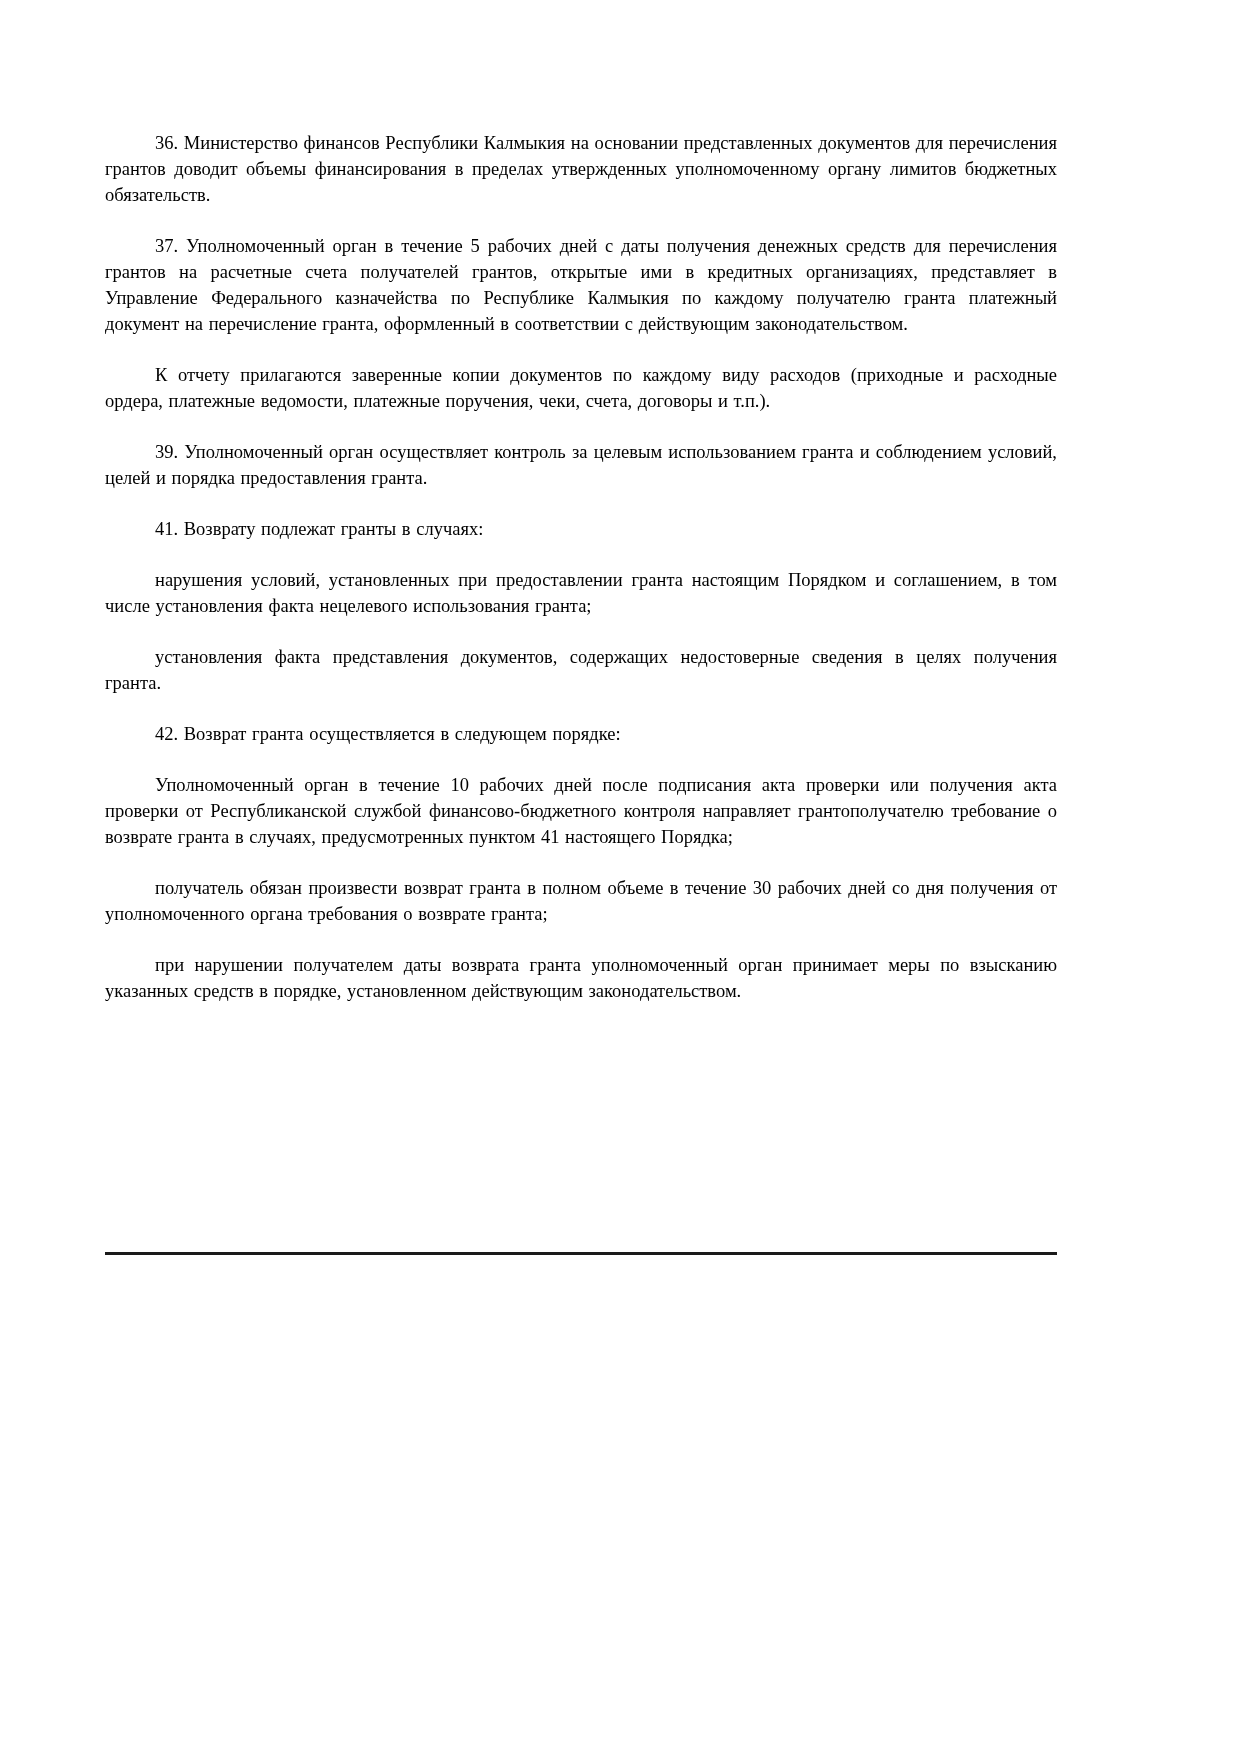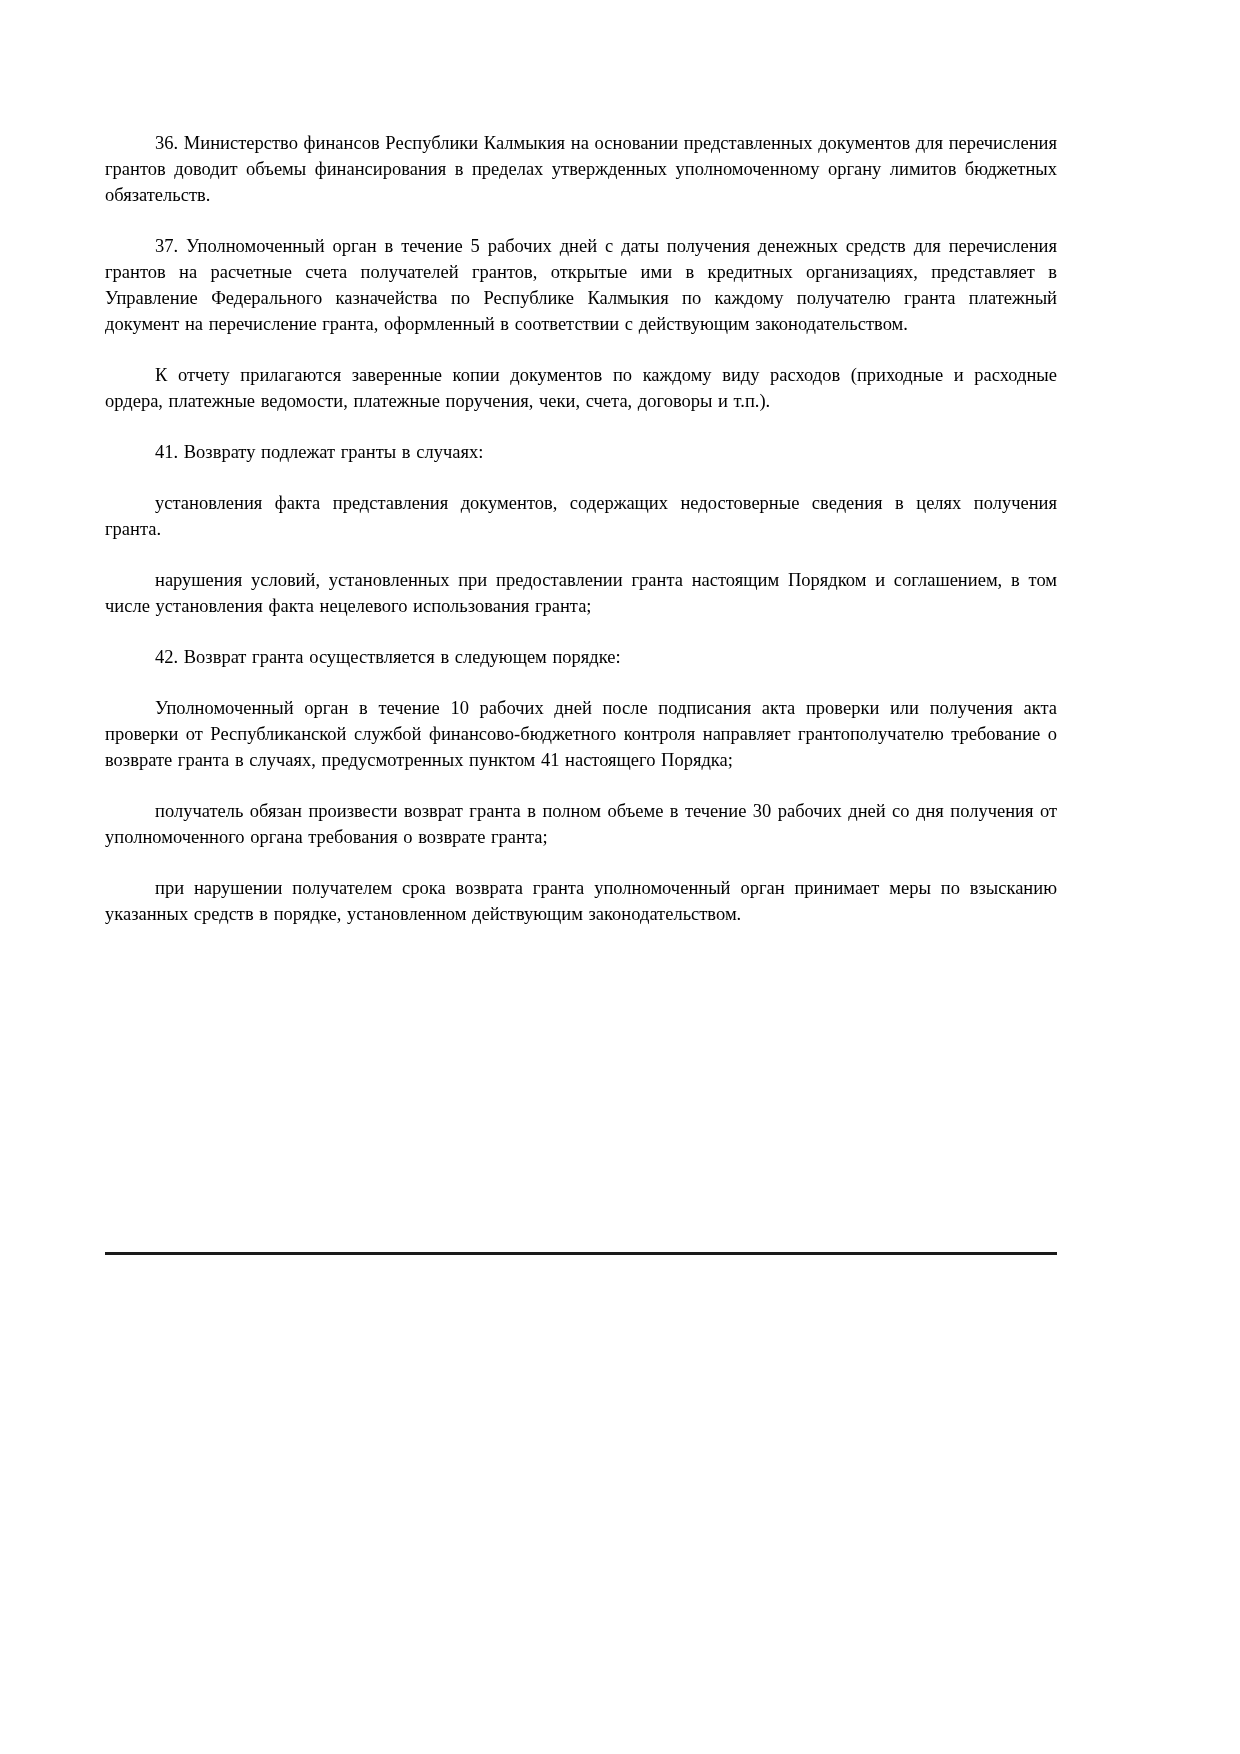--- a/index.html
+++ b/index.html
@@ -44,22 +44,23 @@
     }
   </style>
 </head>
 <body>
 
 <div class="page">
   <div class="content">
     <p class="para">36. Министерство финансов Республики Калмыкия на основании представленных документов для перечисления грантов доводит объемы финансирования в пределах утвержденных уполномоченному органу лимитов бюджетных обязательств.</p>
     <p class="para">37. Уполномоченный орган в течение 5 рабочих дней с даты получения денежных средств для перечисления грантов на расчетные счета получателей грантов, открытые ими в кредитных организациях, представляет в Управление Федерального казначейства по Республике Калмыкия по каждому получателю гранта платежный документ на перечисление гранта, оформленный в соответствии с действующим законодательством.</p>
     <p class="para">К отчету прилагаются заверенные копии документов по каждому виду расходов (приходные и расходные ордера, платежные ведомости, платежные поручения, чеки, счета, договоры и т.п.).</p>
+    <p class="para">39. Уполномоченный орган осуществляет контроль за целевым использованием гранта и соблюдением условий, целей и порядка предоставления гранта.</p>
     <p class="para">41. Возврату подлежат гранты в случаях:</p>
+    <p class="para">нарушения условий, установленных при предоставлении гранта настоящим Порядком и соглашением, в том числе установления факта нецелевого использования гранта;</p>
     <p class="para">установления факта представления документов, содержащих недостоверные сведения в целях получения гранта.</p>
-    <p class="para">нарушения условий, установленных при предоставлении гранта настоящим Порядком и соглашением, в том числе установления факта нецелевого использования гранта;</p>
     <p class="para">42. Возврат гранта осуществляется в следующем порядке:</p>
     <p class="para">Уполномоченный орган в течение 10 рабочих дней после подписания акта проверки или получения акта проверки от Республиканской службой финансово-бюджетного контроля направляет грантополучателю требование о возврате гранта в случаях, предусмотренных пунктом 41 настоящего Порядка;</p>
     <p class="para">получатель обязан произвести возврат гранта в полном объеме в течение 30 рабочих дней со дня получения от уполномоченного органа требования о возврате гранта;</p>
-    <p class="para">при нарушении получателем срока возврата гранта уполномоченный орган принимает меры по взысканию указанных средств в порядке, установленном действующим законодательством.</p>
+    <p class="para">при нарушении получателем даты возврата гранта уполномоченный орган принимает меры по взысканию указанных средств в порядке, установленном действующим законодательством.</p>
   </div>
   <div class="rule"></div>
 </div>
 
 </body></html>

